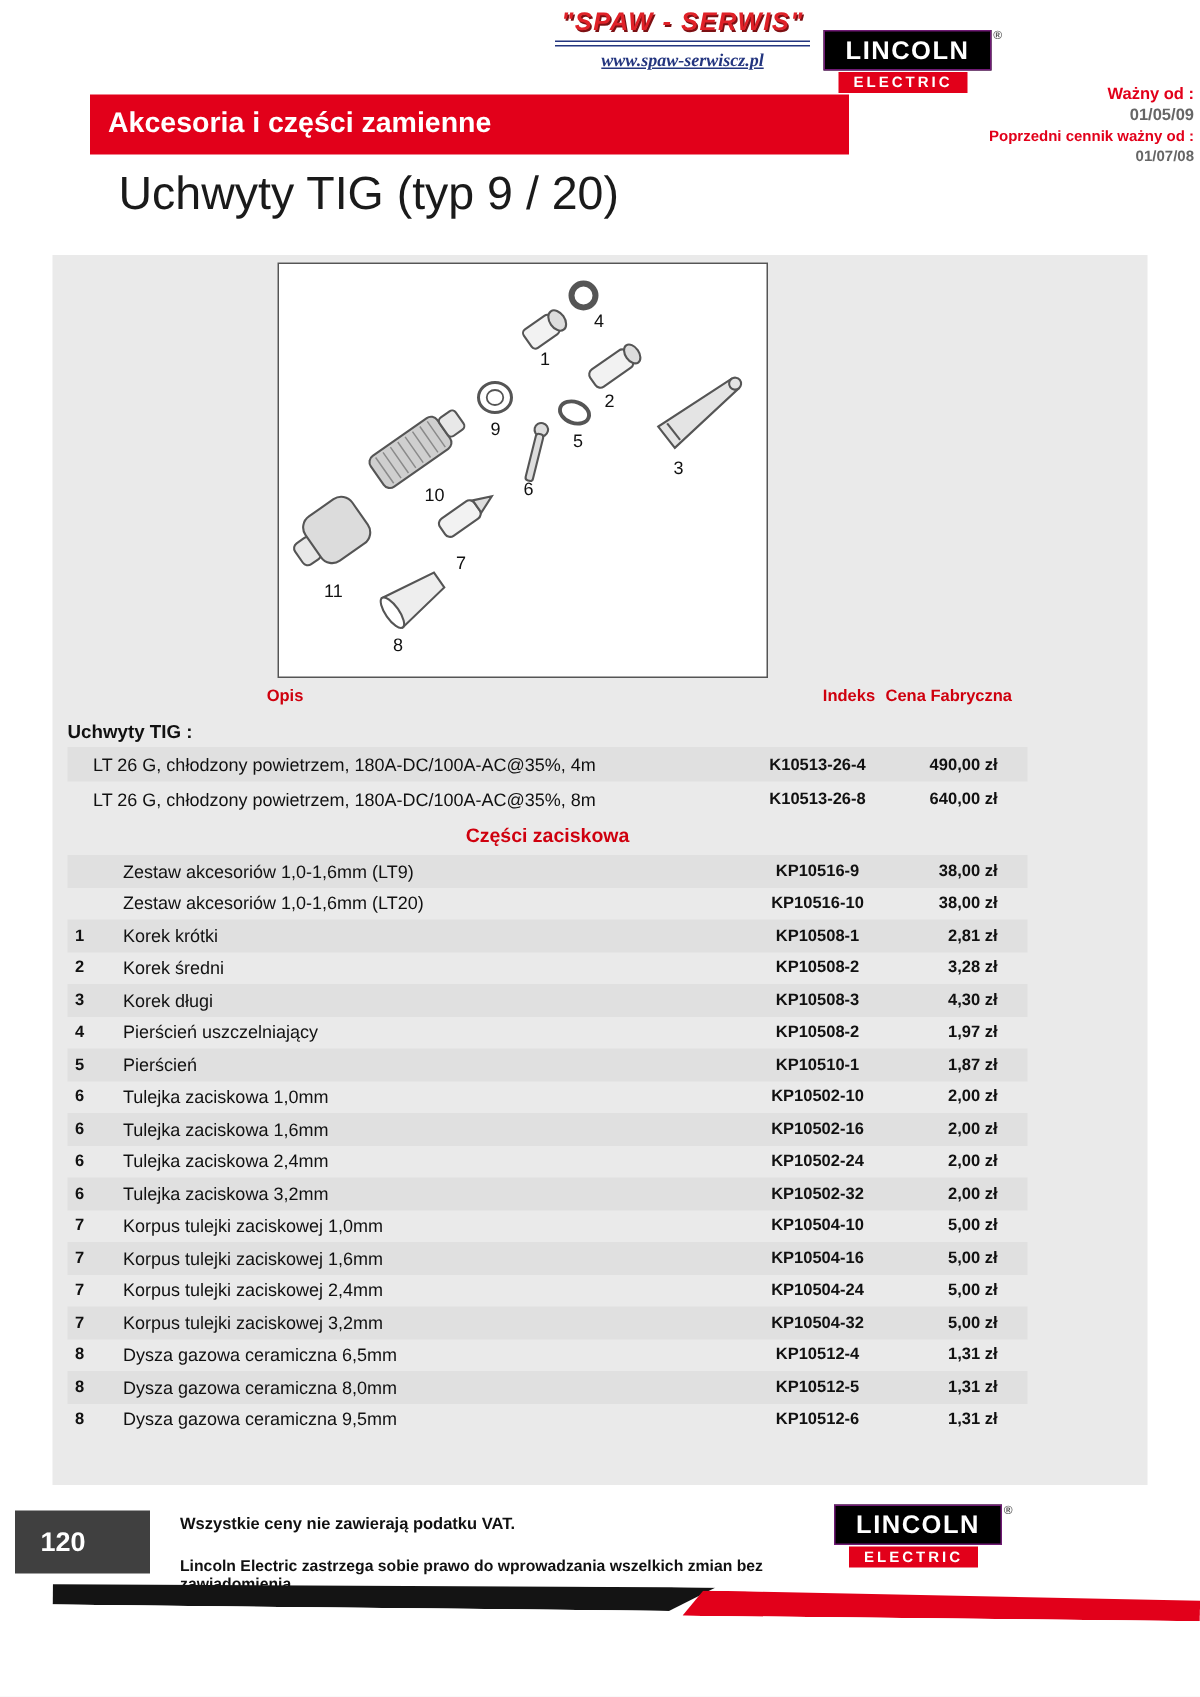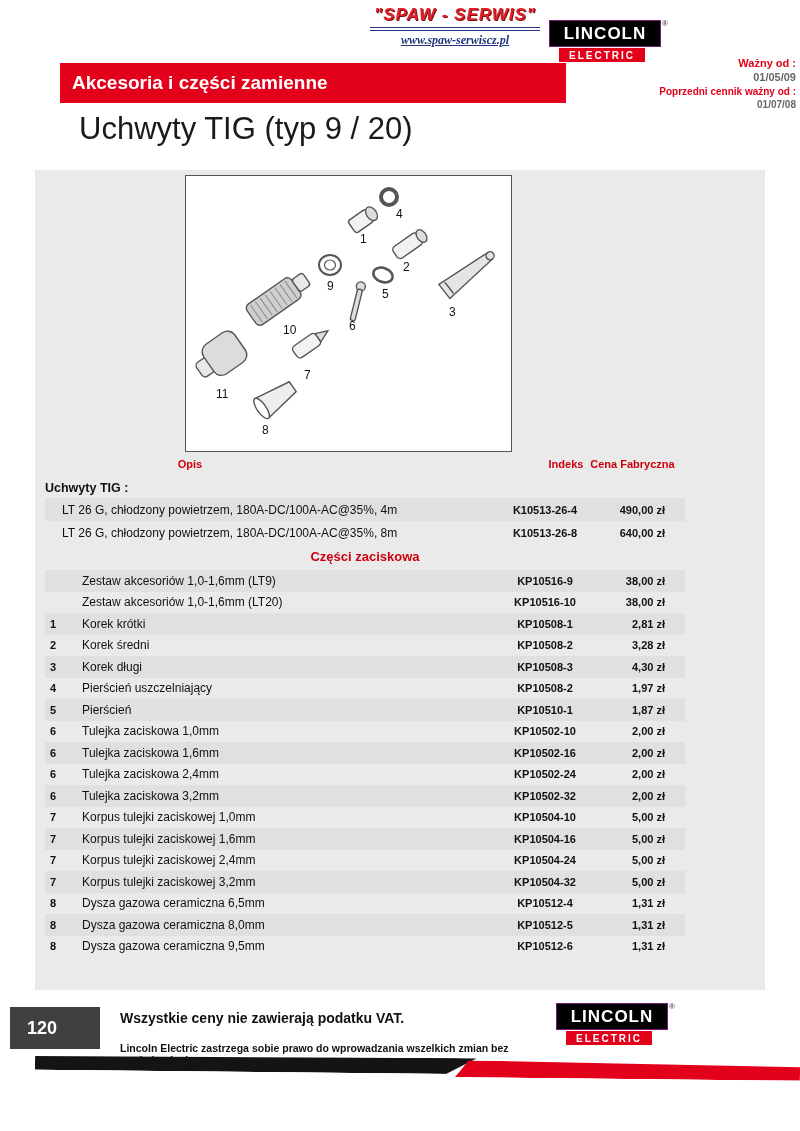--- a/index.html
+++ b/index.html
@@ -69,21 +69,21 @@
   .c-opis2{ flex:1; padding-left:17px; white-space:nowrap; overflow:hidden; }
   .c-idx  { width:110px; text-align:center; font-weight:bold; font-size:11px; white-space:nowrap; }
   .c-cena { width:85px; text-align:right; font-weight:bold; font-size:11px;
     padding-right:20px; white-space:nowrap; }
 
   
   .page-box { position:absolute; left:10px; top:1007px; width:90px; height:42px;
     background:#404040; color:#fff; font-weight:bold; font-size:18px;
     line-height:42px; padding-left:17px; }
   .footer-notes { position:absolute; left:120px; top:1010px; width:420px; }
-  .note1 { font-weight:bold; font-size:14px; }
+  .note1 { font-weight:bold; font-size:11px; }
   .note2 { font-weight:bold; font-size:10.5px; margin-top:16px; }
 
   .stripe-black { position:absolute; left:35px; top:1056px; width:442px; height:16px;
     background:#141414; clip-path:polygon(0 15%, 100% 0, 93% 100%, 0 100%);
     transform:rotate(0.6deg); }
   .stripe-red { position:absolute; left:455px; top:1062px; width:345px; height:17px;
     background:var(--brand-red,#e2001a); clip-path:polygon(4% 0, 100% 20%, 100% 100%, 0 100%);
     transform:rotate(0.6deg); }
 
   svg text { font-family:"Liberation Sans", sans-serif; }

